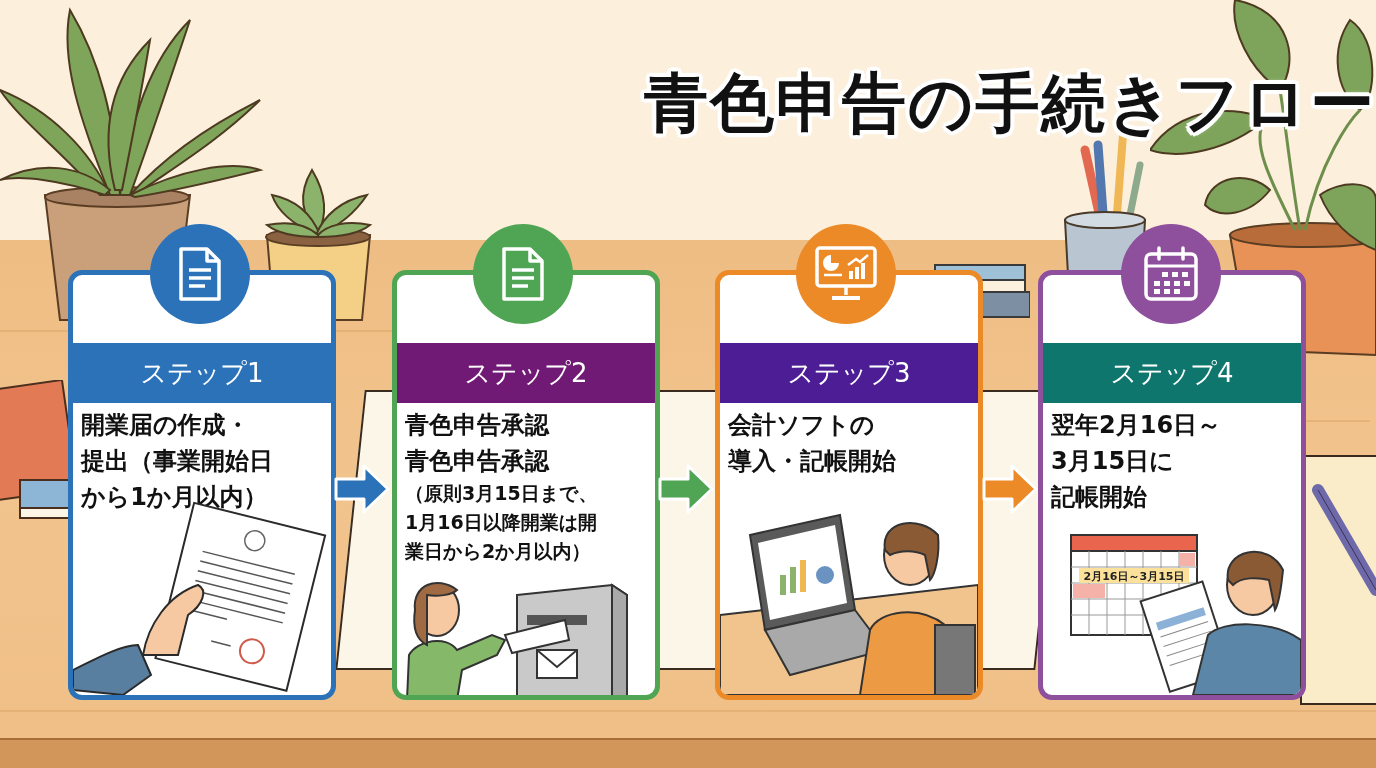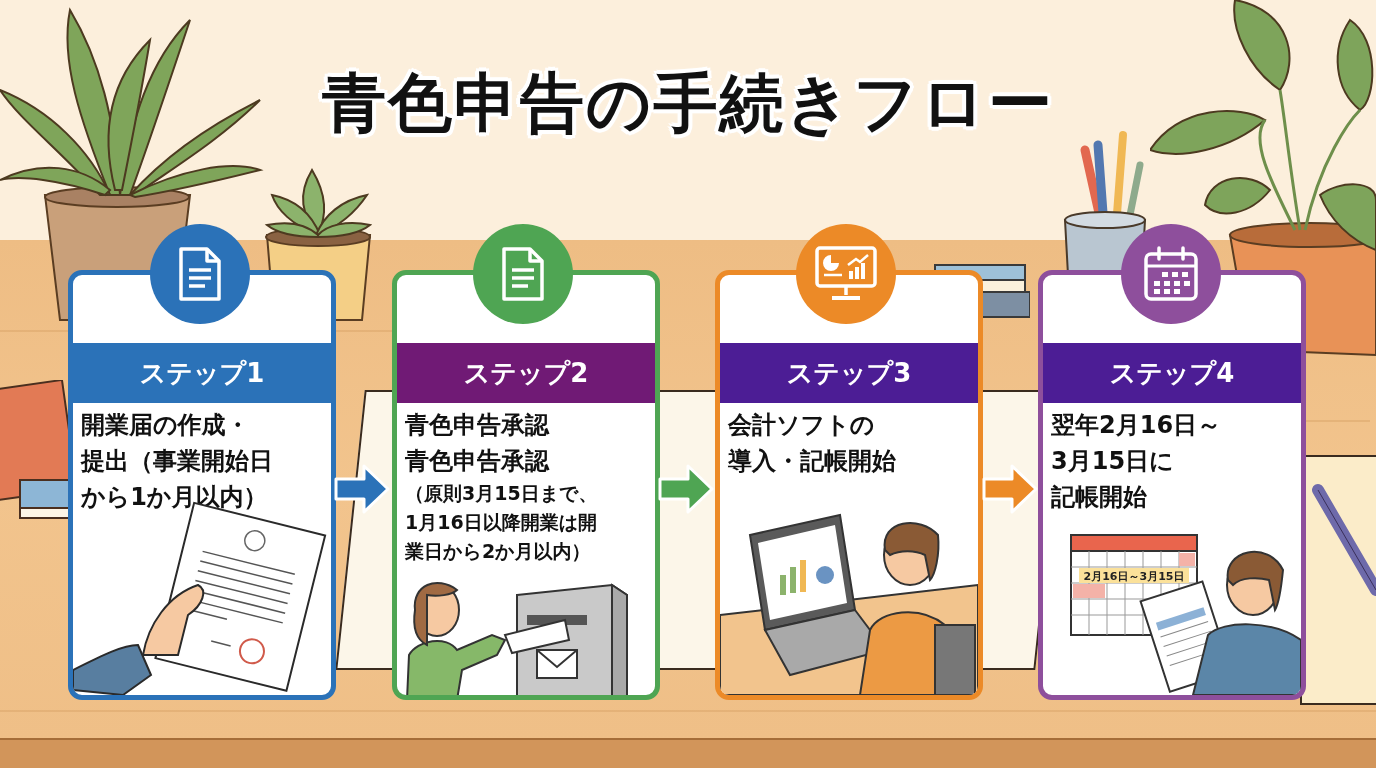--- a/index.html
+++ b/index.html
@@ -14,33 +14,33 @@
     background: linear-gradient(180deg, #eebd84 0%, #f2c48d 50%, #efbf87 100%); }
   .desk-line { position: absolute; left: 0; height: 2px; background: #d9a468; opacity: .5; }
   .desk-front { position: absolute; left: 0; top: 738px; width: 1376px; height: 30px; background: #d2955a; border-top: 2px solid #a56d38; }
   .paper-bg { position: absolute; left: 350px; top: 390px; width: 700px; height: 280px; background: #fcf6e9; border: 2px solid #3a2b1f; transform: skewX(-6deg); }
   .paper-right { position: absolute; left: 1300px; top: 455px; width: 100px; height: 250px; background: #fbecc9; border: 2px solid #3a2b1f; }
 
   
   .deco { position: absolute; }
 
   .title {
-    position: absolute; left: 0; top: 60px; width: 1376px; text-align: center;
+    position: absolute; left: 0; top: 60px; width: 1376px; text-align: right;
     font-size: 64px; font-weight: 900; color: #111; letter-spacing: 2px;
     text-shadow: 0 0 6px #fff, 3px 3px 0 #fff, -3px -3px 0 #fff, 3px -3px 0 #fff, -3px 3px 0 #fff,
       0 4px 0 #fff, 0 -4px 0 #fff, 4px 0 0 #fff, -4px 0 0 #fff;
   }
 
   .card {
     position: absolute; top: 270px; width: 268px; height: 430px;
     background: #fff; border: 5px solid; border-radius: 14px; overflow: hidden;
   }
   .card-header {
     position: absolute; left: 0; top: 68px; width: 100%; height: 60px;
-    color: #fff; font-size: 26px; font-weight: bold; text-align: center; line-height: 60px;
+    color: #fff; font-size: 26px; font-weight: normal; text-align: center; line-height: 60px;
   }
   .card-body {
     position: absolute; left: 8px; right: 8px; top: 132px;
     text-align: left; color: #111; font-weight: bold; font-size: 24px; line-height: 36px;
   }
   .card-body .sub { font-size: 19px; line-height: 29px; display: block; }
   .badge {
     position: absolute; top: 224px; width: 100px; height: 100px; border-radius: 50%;
     display: flex; align-items: center; justify-content: center; z-index: 3;
   }
@@ -259,21 +259,21 @@
         <rect x="22" y="36" width="6" height="5"></rect>
         <rect x="32" y="36" width="6" height="5"></rect>
         <rect x="42" y="36" width="6" height="5"></rect>
       <rect x="12" y="44" width="6" height="5"></rect>
         <rect x="22" y="44" width="6" height="5"></rect>
         <rect x="32" y="44" width="6" height="5"></rect>
     </g>
   </svg>
 </div>
 <div class="card" style="left:1038px;border-color:#8e4f9c">
-  <div class="card-header" style="background:#4c1d95">ステップ4</div>
+  <div class="card-header" style="background:#0f766e">ステップ4</div>
   <div class="card-body">
     <div>翌年2月16日～</div>
     <div>3月15日に</div>
     <div>記帳開始</div>
   </div>
   <svg class="illus" height="170" viewBox="0 0 258 170">
     <rect x="28" y="10" width="126" height="100" fill="#fff" stroke="#333" stroke-width="2"></rect>
     <rect x="28" y="10" width="126" height="16" fill="#e9654d" stroke="#333" stroke-width="2"></rect>
     <g stroke="#999" stroke-width="1">
       <line x1="28" y1="42" x2="154" y2="42"></line>

